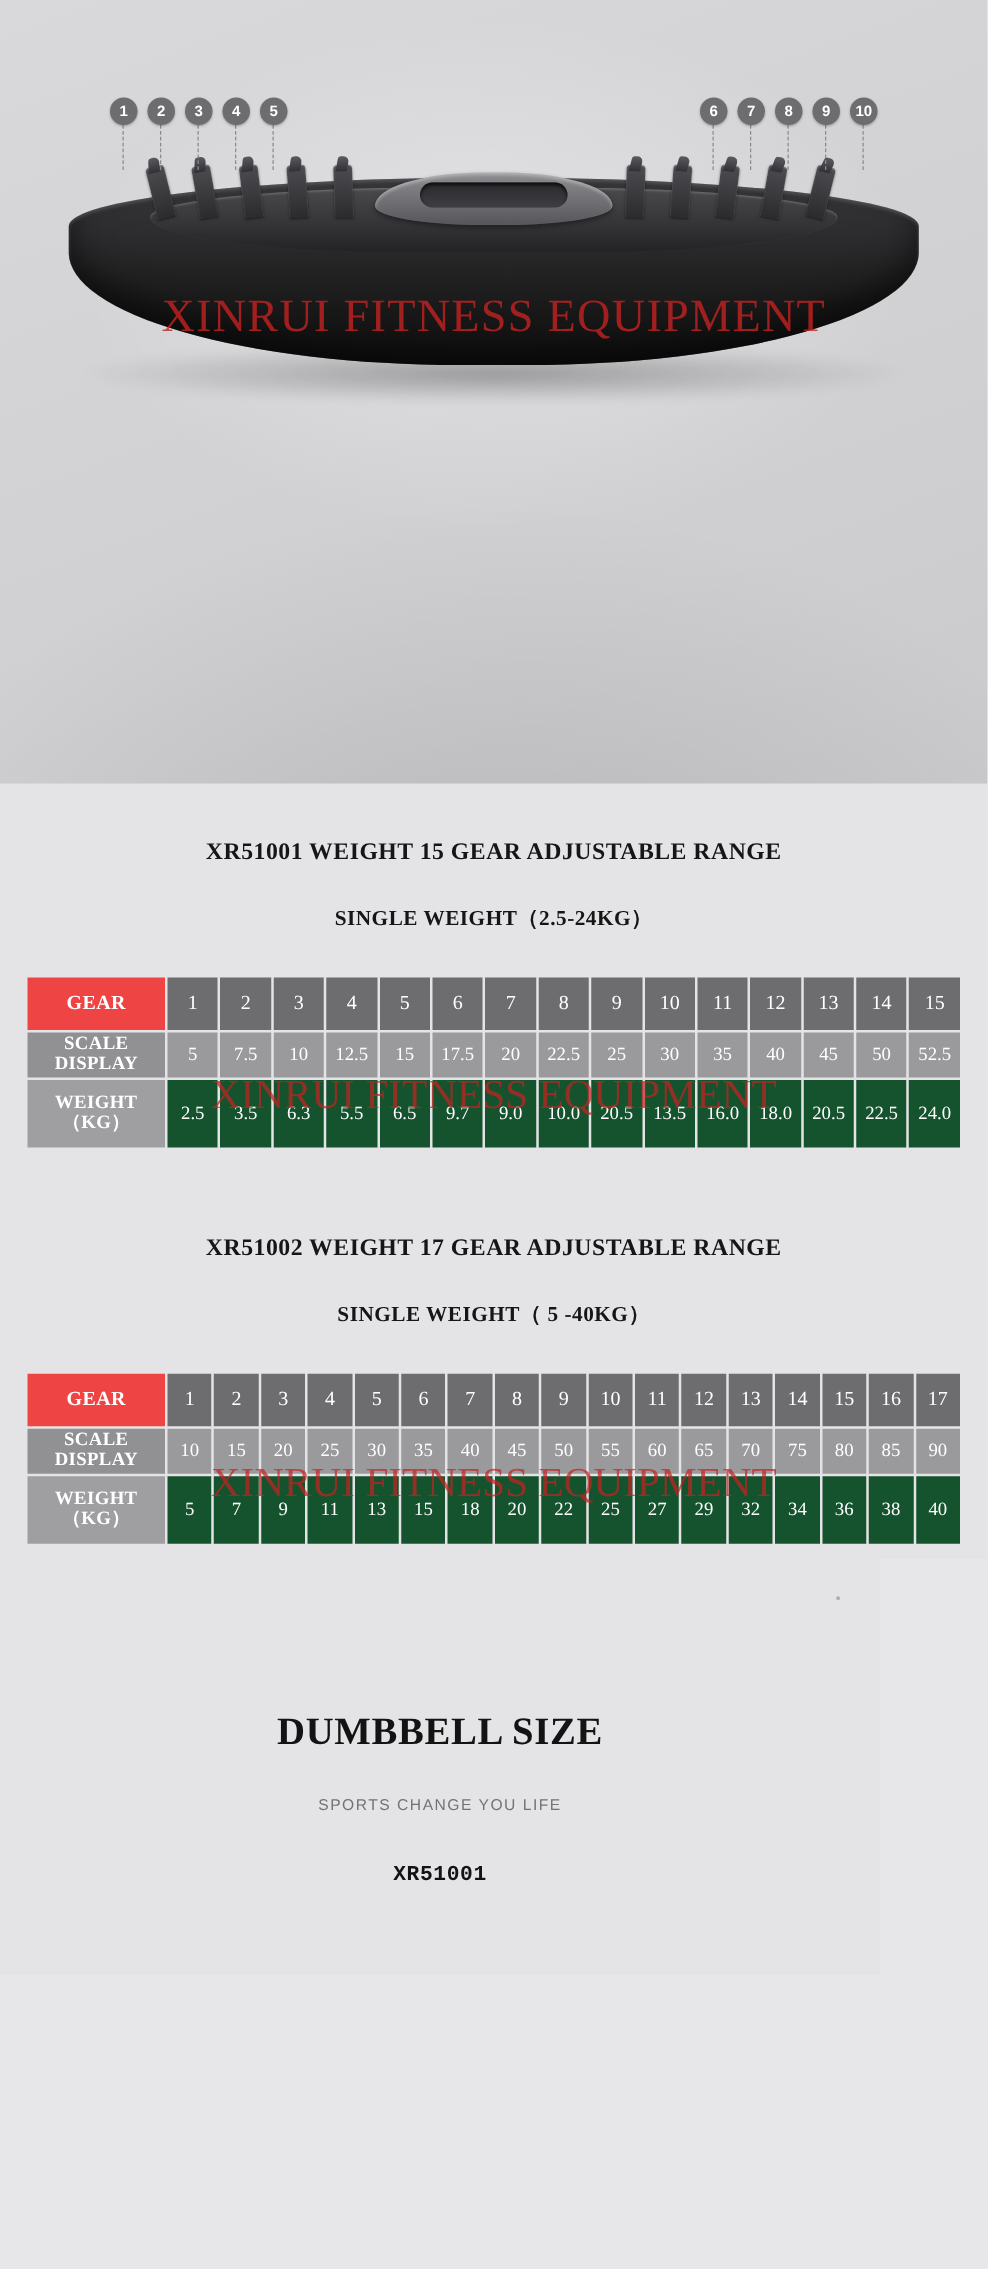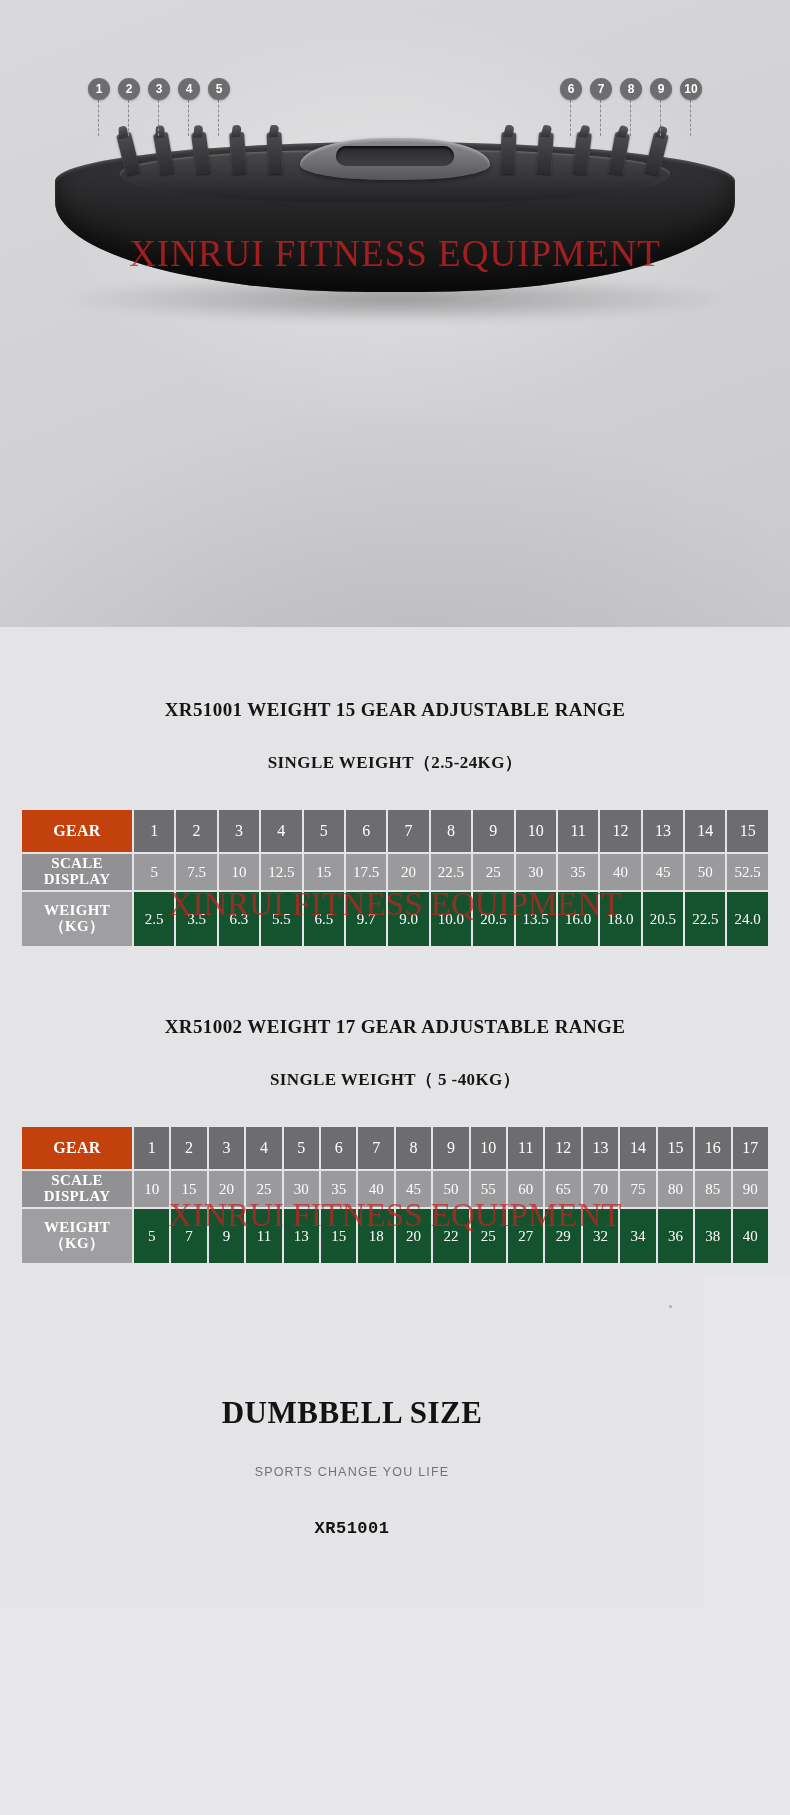--- a/index.html
+++ b/index.html
@@ -170,21 +170,21 @@
     color: rgba(196, 34, 34, 0.80);
     white-space: nowrap;
     pointer-events: none;
   }
 
   
   .specs {
     position: relative;
     width: 790px;
     background: #e4e4e6;
-    padding-top: 72px;
+    padding-top: 44px;
     padding-bottom: 10px;
   }
   .spec-title {
     text-align: center;
     font-family: "Liberation Serif", serif;
     font-weight: bold;
     font-size: 19px;
     color: #161616;
     letter-spacing: 0.4px;
   }
@@ -218,21 +218,21 @@
   td.row-head {
     width: 108px;
     font-weight: bold;
     font-size: 15px;
     line-height: 1.05;
     letter-spacing: 0.3px;
   }
   .r1 td { background: #6d6d70; height: 40px; font-size: 16px; }
   .r2 td { background: #9a9a9d; height: 34px; font-size: 15px; }
   .r3 td { background: #14532d; height: 52px; font-size: 15px; }
-  .r1 td.row-head { background: #c2410c; }
+  .r1 td.row-head { background: #ef4444; }
   .r2 td.row-head { background: #919194; }
   .r3 td.row-head { background: #9f9fa2; }
 
   .table-watermark {
     position: absolute;
     left: 0;
     width: 750px;
     text-align: center;
     font-family: "Liberation Serif", serif;
     font-size: 33px;

